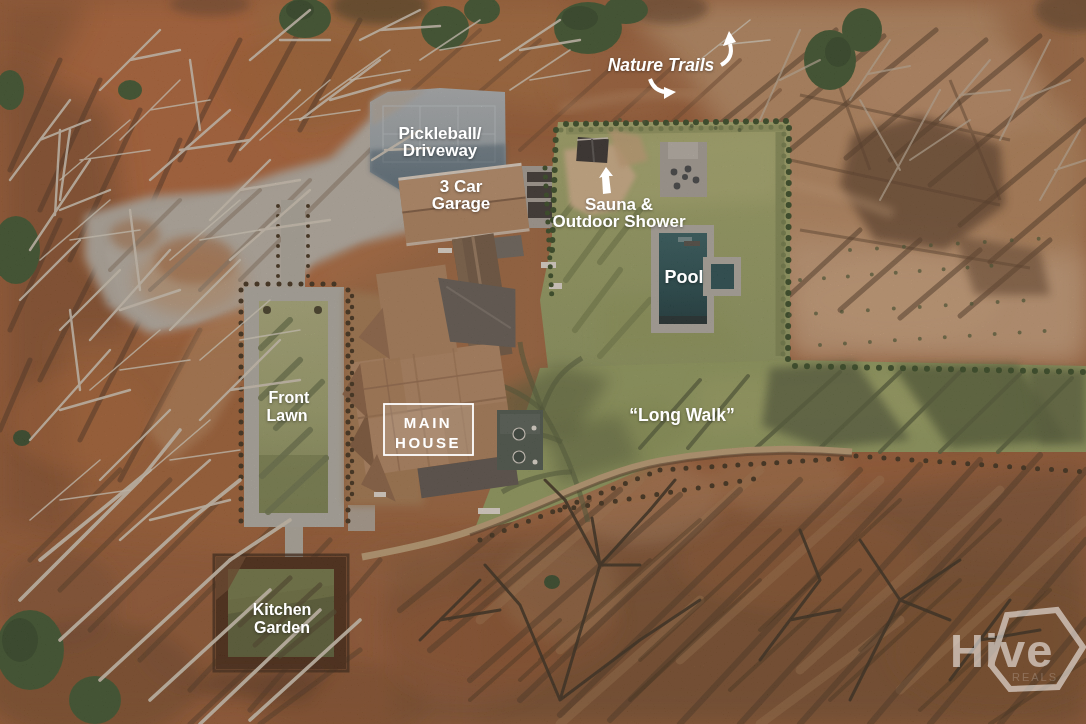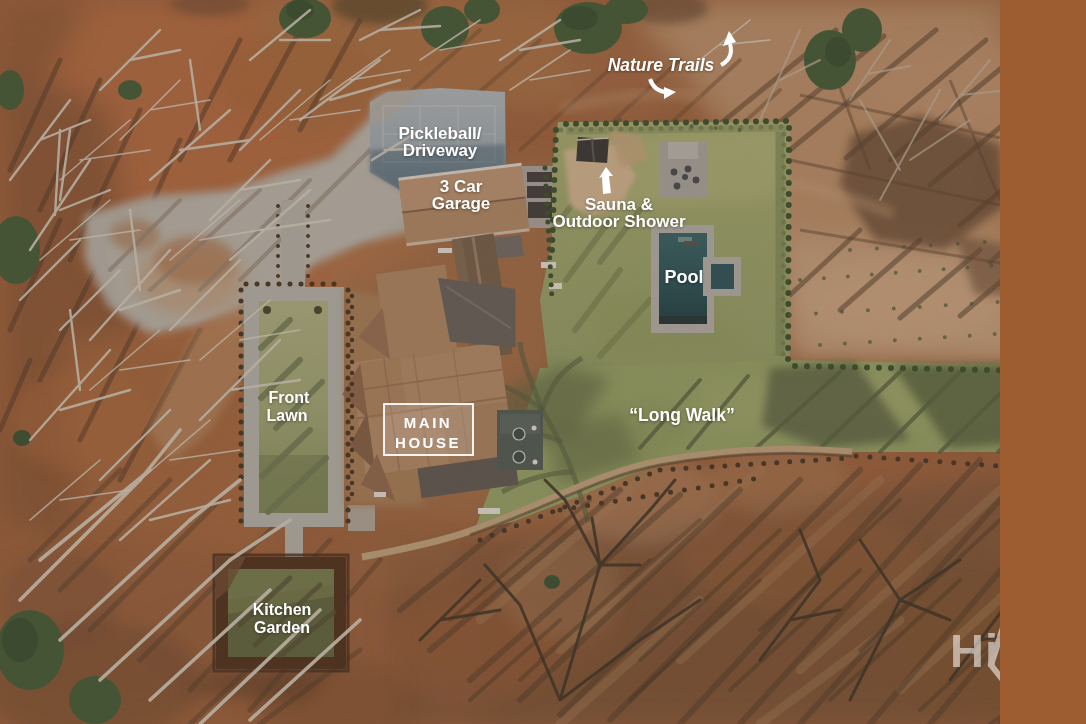--- a/index.html
+++ b/index.html
@@ -1,16 +1,16 @@
 <!DOCTYPE html>
 <html><head>
 <meta charset="utf-8">
 <style>
   html,body{margin:0;padding:0;background:#9e5c31;}
-  .wrap{position:relative;width:1000px;height:724px;overflow:hidden;font-family:"Liberation Sans",sans-serif;}
+  .wrap{position:relative;width:1086px;height:724px;overflow:hidden;font-family:"Liberation Sans",sans-serif;}
   svg{display:block;}
   text{font-family:"Liberation Sans",sans-serif;}
 </style>
 </head>
 <body>
 <div class="wrap">
 
 <svg width="1086" height="724" viewBox="0 0 1086 724" xmlns="http://www.w3.org/2000/svg">
 <defs>
   <filter id="b2" x="-30%" y="-30%" width="160%" height="160%">

